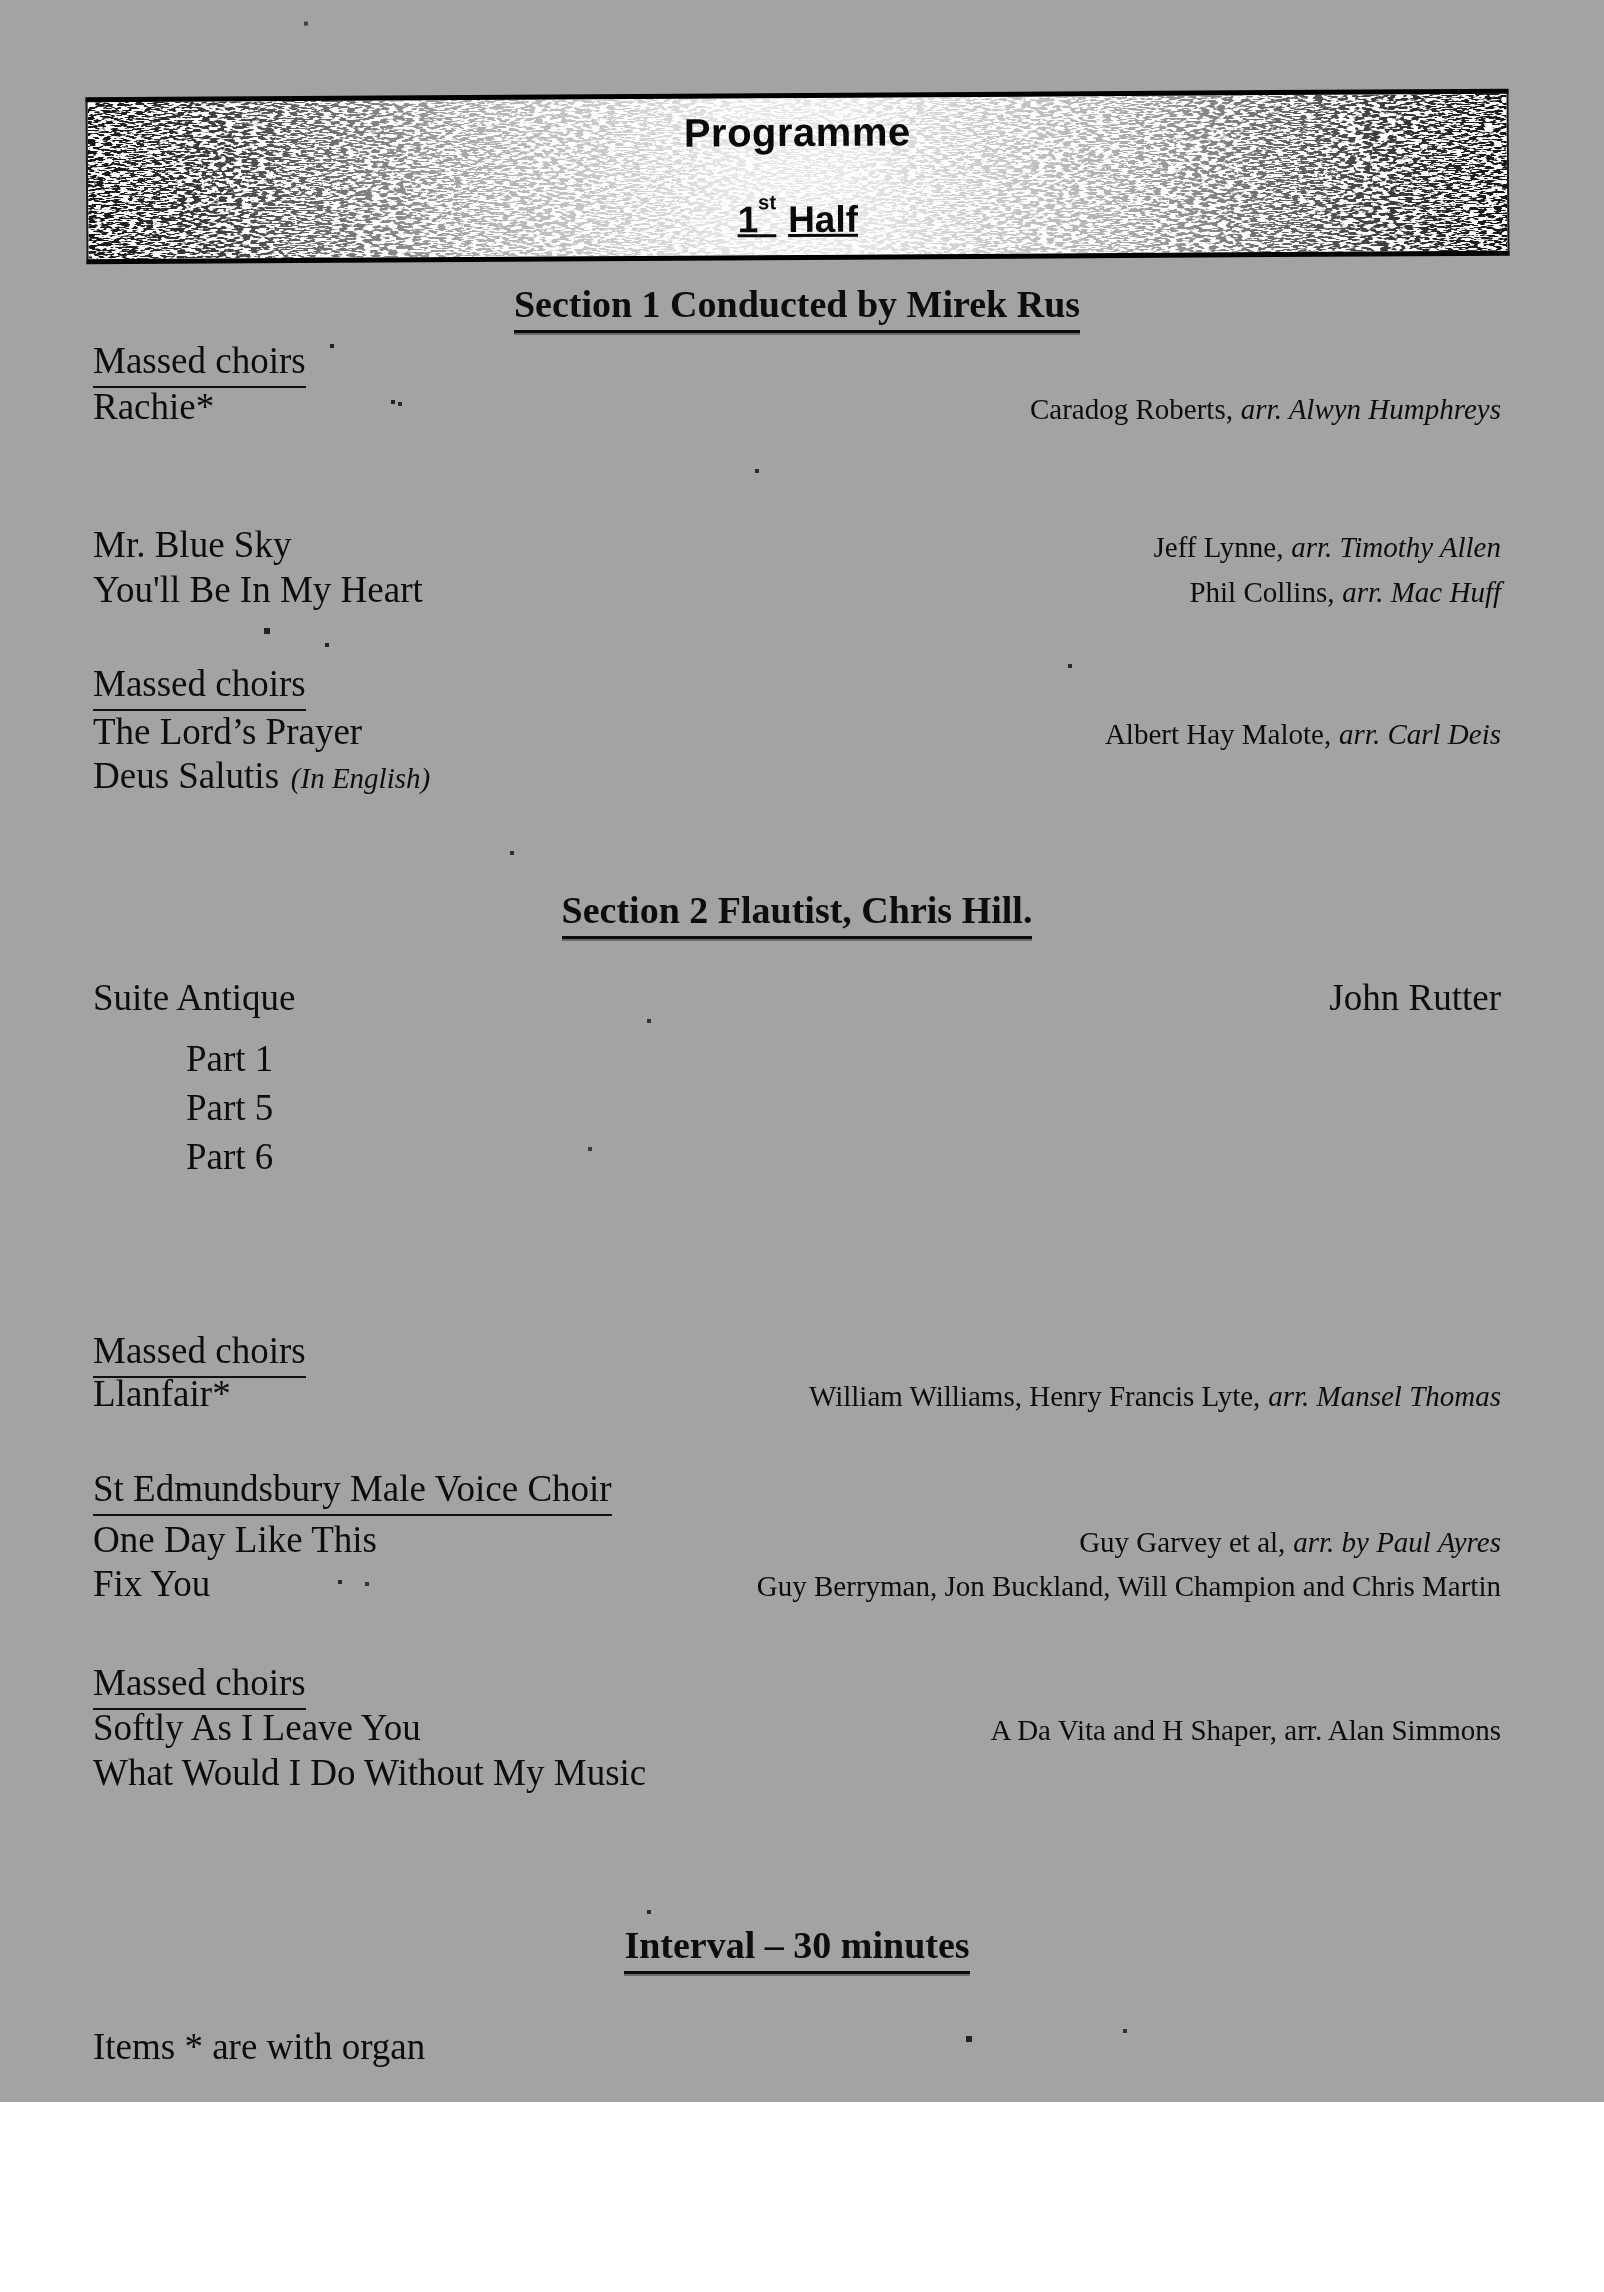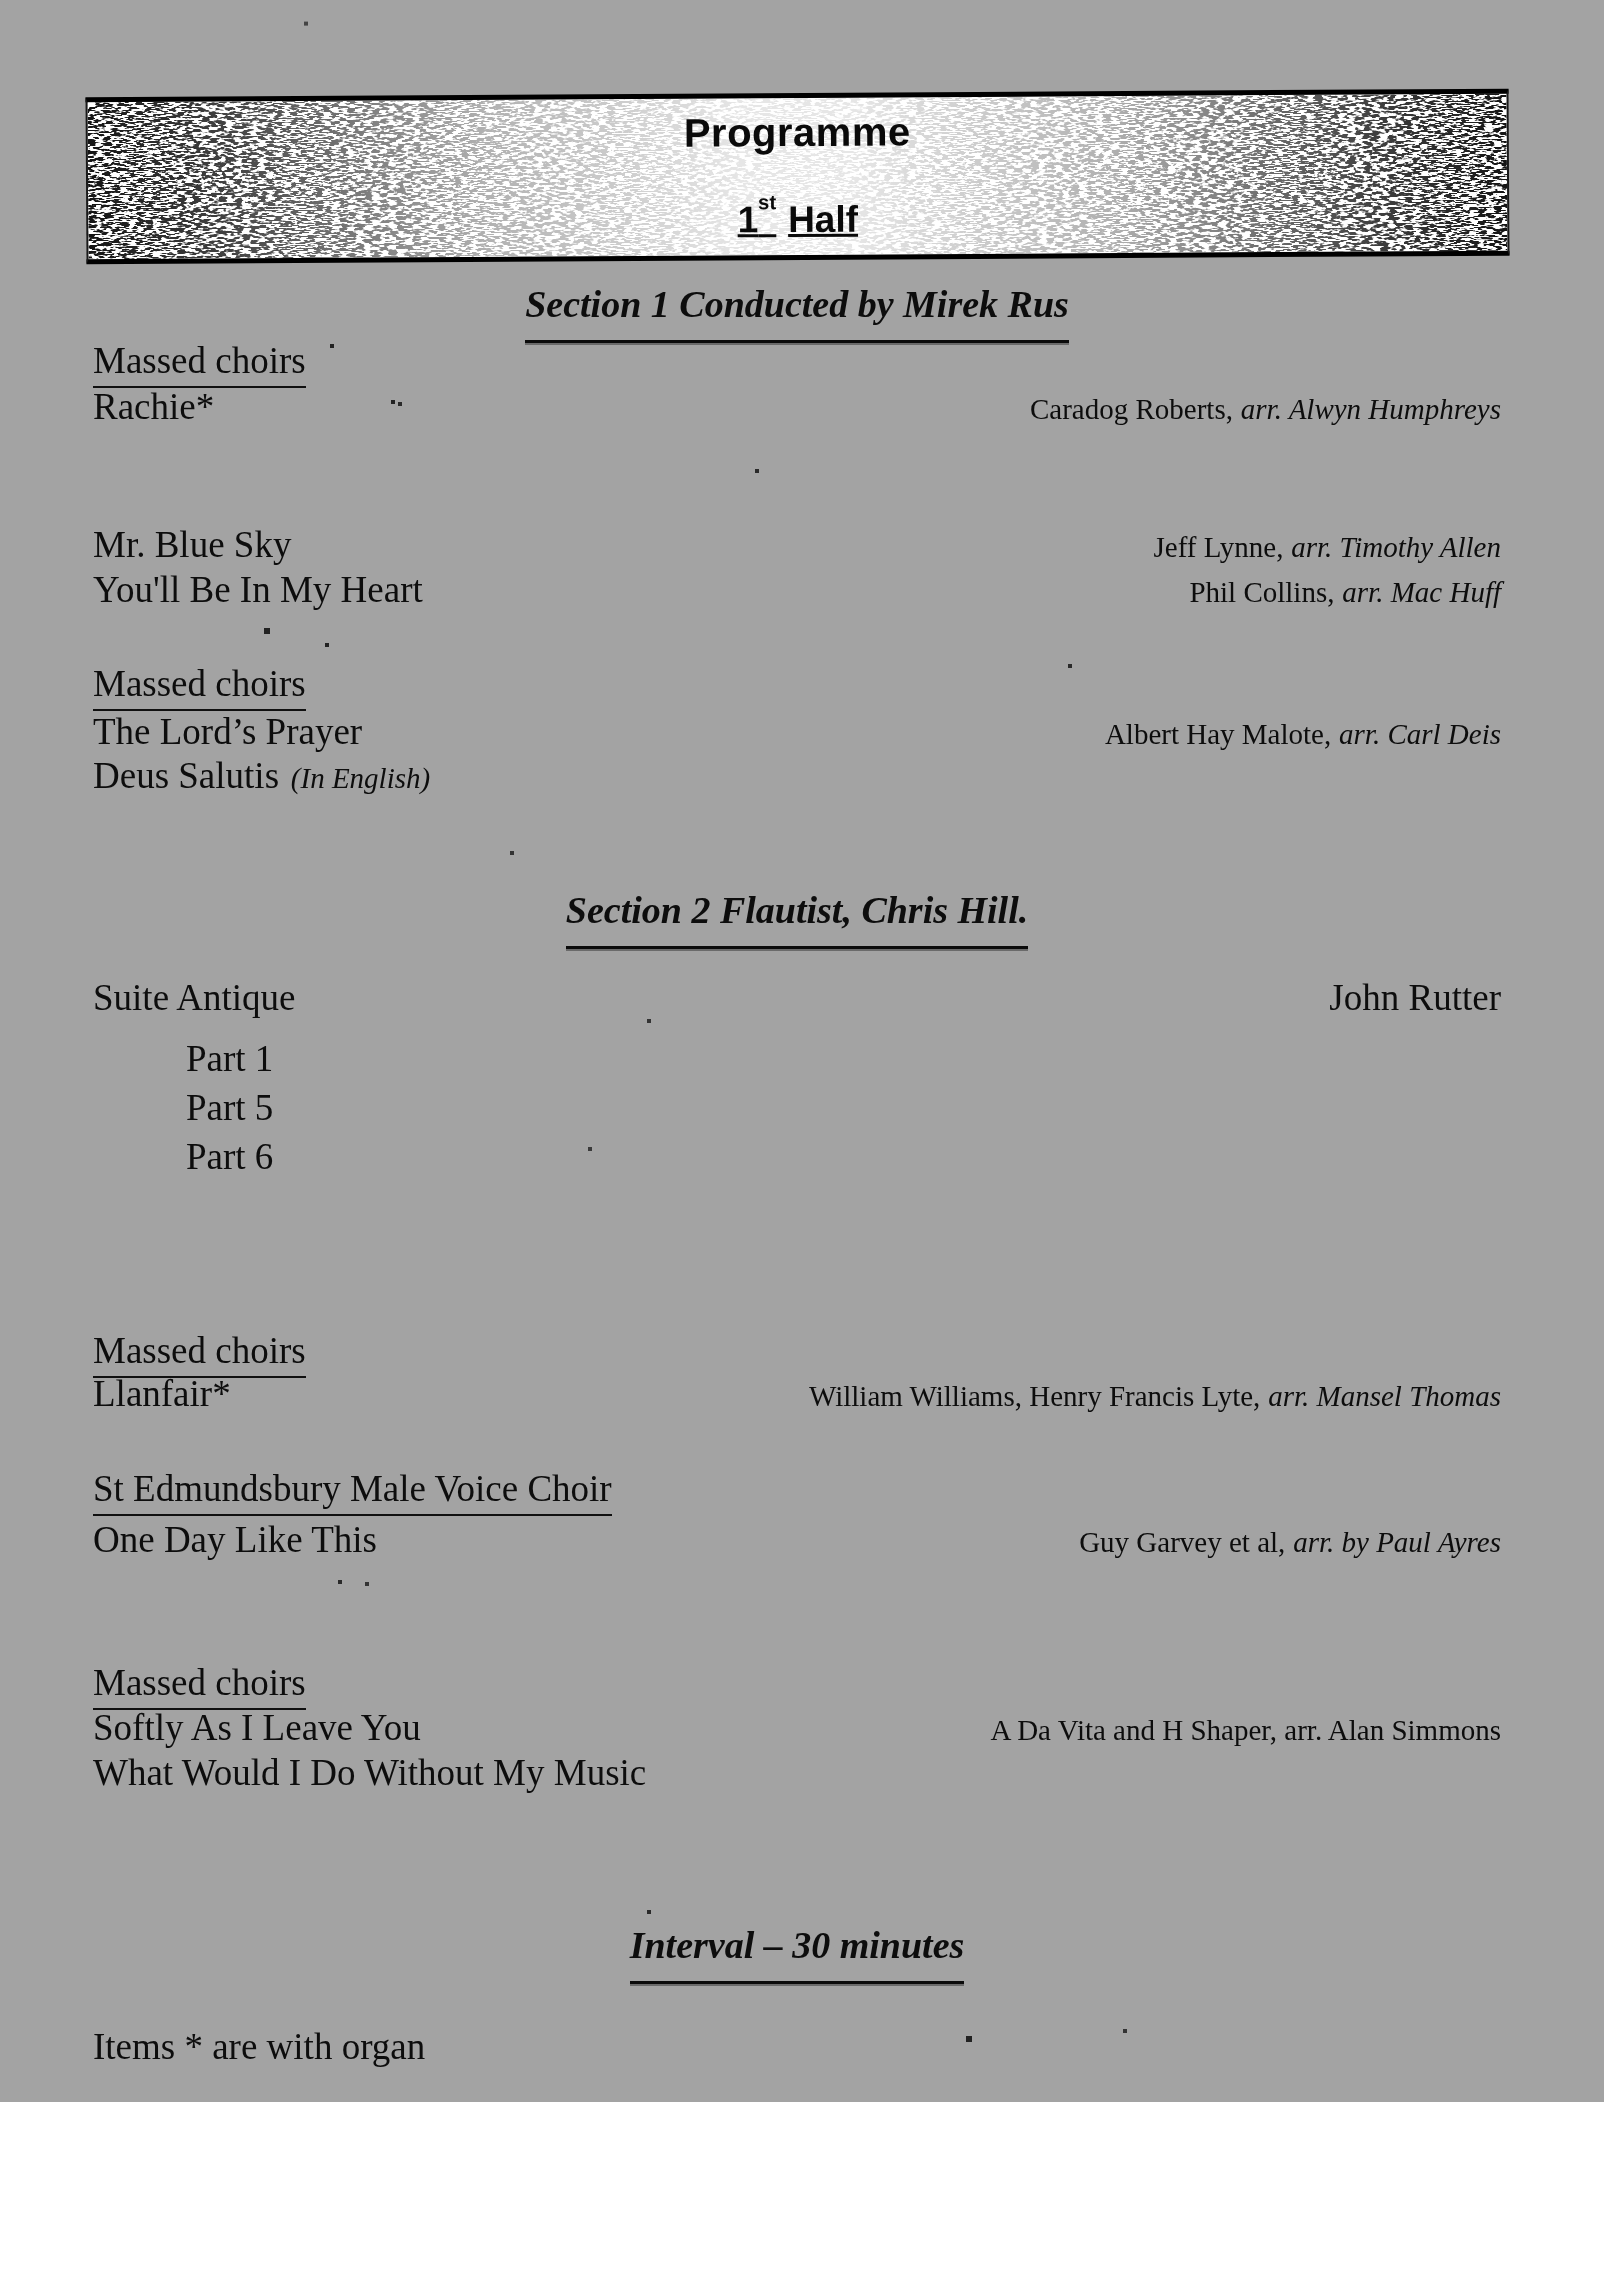--- a/index.html
+++ b/index.html
@@ -24,23 +24,22 @@
   }
   .banner-title { font-size:40px; letter-spacing:0.5px; }
   .banner-sub { font-size:37px;text-decoration:underline; }
   .banner-sub sup { font-size:0.55em; position:relative; top:-0.5em; }
   .banner-sub .word { margin-left:0.32em; }
 
   
   .line { position:absolute; left:93px; width:1408px; }
   .heading { text-align:center; font-size:38px; font-weight:bold; }
   .heading > span {
-    display:inline-block; border-bottom:3.9px solid #0b0b0b; padding-bottom:14px;
+    display:inline-block; border-bottom:3.9px solid #0b0b0b; padding-bottom:4px;
     box-shadow:0 2px 0 rgba(0,0,0,0.35);
-    font-style:italic;
   }
   .choir { font-size:37px; }
   .choir > span { display:inline-block; border-bottom:2.9px solid #101010; padding-bottom:4px; }
   .row { display:flex; align-items:baseline; font-size:37px; }
   .title { white-space:nowrap; }
   .note { font-style:italic; font-size:29px; margin-left:11.8px; }
   .credit { margin-left:auto; text-align:right; font-size:29px; white-space:nowrap; }
   .credit .it { font-style:italic; margin-left:0.27em; }
   .credit.two { white-space:normal; line-height:1.6; }
   .credit.two .l2 { font-style:italic; }
@@ -158,20 +157,24 @@
   <div class="line row" style="top:1372px">
     <span class="title">Llanfair*</span>
     <span class="credit"><span>William Williams, Henry Francis Lyte,</span><span class="it">arr. Mansel Thomas</span></span>
   </div>
 
   <div class="line choir" style="top:1467px"><span>St Edmundsbury Male Voice Choir</span></div>
   <div class="line row" style="top:1518px">
     <span class="title">One Day Like This</span>
     <span class="credit"><span>Guy Garvey et al,</span><span class="it">arr. by Paul Ayres</span></span>
   </div>
+  <div class="line row" style="top:1562px">
+    <span class="title">Fix You</span>
+    <span class="credit">Guy Berryman, Jon Buckland, Will Champion and Chris Martin</span>
+  </div>
 
   <div class="line choir" style="top:1661px"><span>Massed choirs</span></div>
   <div class="line row" style="top:1706px">
     <span class="title">Softly As I Leave You</span>
     <span class="credit">A Da Vita and H Shaper, arr. Alan Simmons</span>
   </div>
   <div class="line row" style="top:1751px">
     <span class="title">What Would I Do Without My Music</span>
   </div>
 

